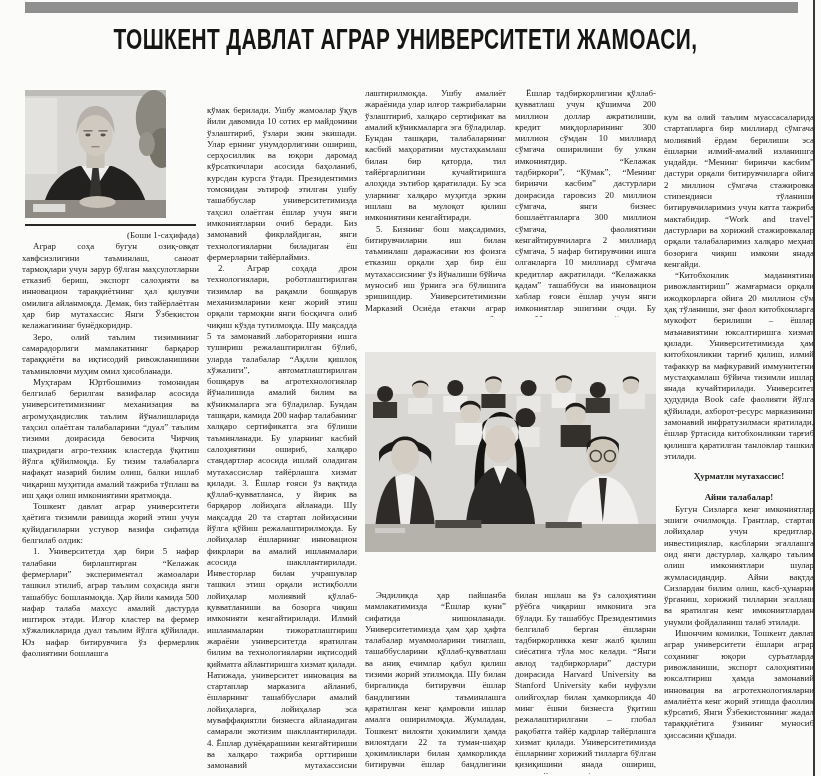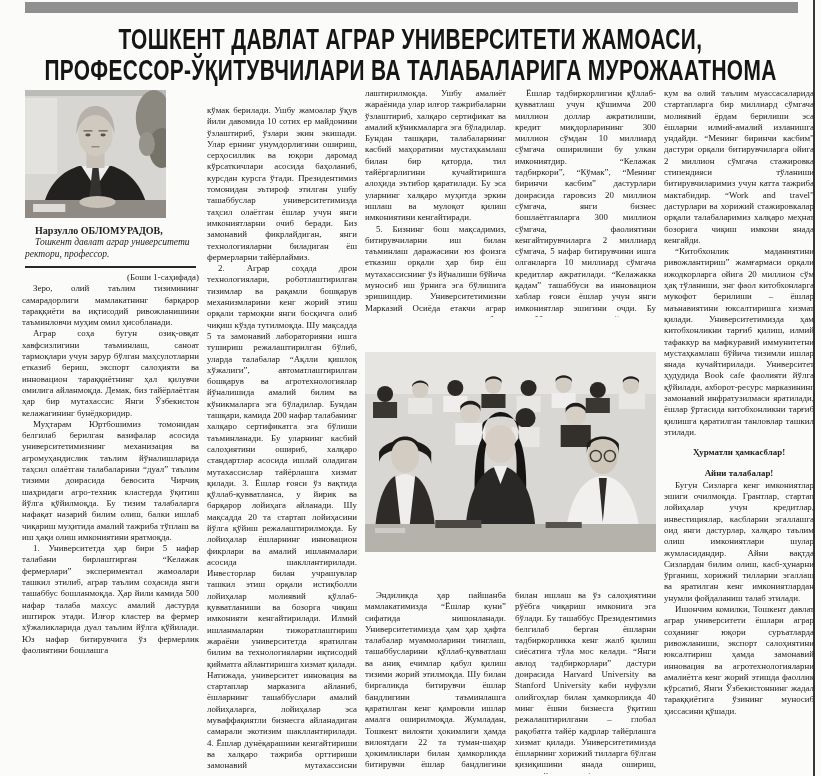--- a/index.html
+++ b/index.html
@@ -1,29 +1,29 @@
 <!DOCTYPE html>
 <html><head>
 <meta charset="utf-8">
 <style>
   html,body{margin:0;padding:0;background:#e9e9e7;}
   .page{position:relative;width:821px;height:776px;background:#fbfbf9;overflow:hidden;
         font-family:"Liberation Serif",serif;color:#24221f;}
   .topbar{position:absolute;left:25px;top:2px;width:773px;height:11px;background:#8f8f8f;}
   .rule-right{position:absolute;left:813px;top:0;width:2px;height:776px;background:#3a3835;}
-  .headline{position:absolute;top:24px;left:0;width:100%;margin:0;display:flex;flex-direction:column;align-items:center;}
+  .headline{position:absolute;top:24px;left:0;width:100%;margin:0;display:flex;align-items:center;}
   .hl{display:block;white-space:nowrap;transform:scaleX(.72);transform-origin:center;
       font-family:"Liberation Sans",sans-serif;font-weight:bold;font-size:29px;line-height:31px;
       letter-spacing:.5px;color:#161614;}
   .body{position:absolute;left:22px;top:88px;width:792px;height:686px;display:flex;gap:8px;}
   .col{overflow:hidden;}
   .col1{width:177px;}
   .col2{width:150px;margin-top:17px;}
   .mid{width:291px;display:flex;flex-direction:column;overflow:hidden;gap:32px;}
-  .col5{width:154px;flex:1;}
+  .col5{width:154px;flex:1;margin-top:24px;}
   .mid-top{height:229px;display:flex;gap:9px;overflow:hidden;}
   .mid-bottom{flex:1;display:flex;gap:9px;overflow:hidden;}
   .subcol{flex:1;overflow:hidden;}
   .para{font-size:8.9px;line-height:11.3px;text-align:justify;margin:0;text-indent:11px;}
   .para.noindent{text-indent:0;}
   .para.center{text-align:right;text-indent:0;}
   .para.heading{text-align:center;font-weight:bold;text-indent:0;margin-top:9px;margin-bottom:1px;}
   .portrait{width:141px;height:128px;margin:2px 0 6px 3px;}
   .portrait svg,.photo svg{width:100%;height:100%;display:block;}
   .caption{padding-left:3px;}
@@ -64,30 +64,27 @@
           <rect x="58" y="40" width="9" height="1.6" fill="#7a756d"></rect>
           <rect x="73" y="40" width="9" height="1.6" fill="#7a756d"></rect>
           <ellipse cx="62.5" cy="45" rx="2.6" ry="1.4" fill="#55514b"></ellipse>
           <ellipse cx="77.5" cy="45" rx="2.6" ry="1.4" fill="#55514b"></ellipse>
           <rect x="66" y="56" width="8" height="1.4" fill="#8d877e"></rect>
           <rect x="0" y="110" width="140" height="18" fill="#8f8b84"></rect>
           <ellipse cx="72" cy="112" rx="18" ry="6" fill="#c7c1b8"></ellipse>
           <rect x="8" y="114" width="32" height="8" fill="#dedcd8"></rect>
         </svg>
       </div>
-      <div class="caption">
-        <div class="cap-name">Нарзулло ОБЛОМУРАДОВ,</div>
-        <div class="cap-title">Тошкент давлат аграр университети ректори, профессор.</div>
-      </div>
       <div class="cap-rule"></div>
       <div class="paras">
           <p class="para center">(Боши 1-саҳифада)</p>
+          <p class="para">Аграр соҳа бугун озиқ-овқат хавфсизлигини таъминлаш, саноат тармоқлари учун зарур бўлган маҳсулотларни етказиб бериш, экспорт салоҳияти ва инновацион тараққиётнинг ҳал қилувчи омилига айланмоқда. Демак, биз тайёрлаётган ҳар бир мутахассис Янги Ўзбекистон келажагининг бунёдкоридир.</p>
           <p class="para">Зеро, олий таълим тизимининг самарадорлиги мамлакатнинг барқарор тараққиёти ва иқтисодий ривожланишини таъминловчи муҳим омил ҳисобланади.</p>
-          <p class="para">Аграр соҳа бугун озиқ-овқат хавфсизлигини таъминлаш, саноат тармоқлари учун зарур бўлган маҳсулотларни етказиб бериш, экспорт салоҳияти ва инновацион тараққиётнинг ҳал қилувчи омилига айланмоқда. Демак, биз тайёрлаётган ҳар бир мутахассис Янги Ўзбекистон келажагининг бунёдкоридир.</p>
           <p class="para">Муҳтарам Юртбошимиз томонидан белгилаб берилган вазифалар асосида университетимизнинг механизация ва агромуҳандислик таълим йўналишларида таҳсил олаётган талабаларини “дуал” таълим тизими доирасида бевосита Чирчиқ шаҳридаги агро-техник кластерда ўқитиш йўлга қўйилмоқда. Бу тизим талабаларга нафақат назарий билим олиш, балки ишлаб чиқариш муҳитида амалий тажриба тўплаш ва иш ҳақи олиш имкониятини яратмоқда.</p>
+          <p class="para">Тошкент давлат аграр университети ҳаётига тизимли равишда жорий этиш учун қуйидагиларни устувор вазифа сифатида белгилаб олдик:</p>
           <p class="para">1. Университетда ҳар бири 5 нафар талабани бирлаштирган “Келажак фермерлари” экспериментал жамоалари ташкил этилиб, аграр таълим соҳасида янги ташаббус бошланмоқда. Ҳар йили камида 500 нафар талаба махсус амалий дастурда иштирок этади. Илғор кластер ва фермер хўжаликларида дуал таълим йўлга қўйилади. Юз нафар битирувчига ўз фермерлик фаолиятини бошлашга</p>
         </div>
     </div>
 
     <div class="col col2 paras">
         <p class="para noindent">кўмак берилади. Ушбу жамоалар ўқув йили давомида 10 сотих ер майдонини ўзлаштириб, ўзлари экин экишади. Улар ернинг унумдорлигини ошириш, серҳосиллик ва юқори даромад кўрсаткичлари асосида баҳоланиб, курсдан курсга ўтади. Президентимиз томонидан эътироф этилган ушбу ташаббуслар университетимизда таҳсил олаётган ёшлар учун янги имкониятларни очиб беради. Биз замонавий фикрлайдиган, янги технологияларни биладиган ёш фермерларни тайёрлаймиз.</p>
         <p class="para">2. Аграр соҳада дрон технологиялари, роботлаштирилган тизимлар ва рақамли бошқарув механизмларини кенг жорий этиш орқали тармоқни янги босқичга олиб чиқиш кўзда тутилмоқда. Шу мақсадда 5 та замонавий лабораторияни ишга тушириш режалаштирилган бўлиб, уларда талабалар “Ақлли қишлоқ хўжалиги”, автоматлаштирилган бошқарув ва агротехнологиялар йўналишида амалий билим ва кўникмаларга эга бўладилар. Бундан ташқари, камида 200 нафар талабанинг халқаро сертификатга эга бўлиши таъминланади. Бу уларнинг касбий салоҳиятини ошириб, халқаро стандартлар асосида ишлай оладиган мутахассислар тайёрлашга хизмат қилади. 3. Ёшлар ғояси ўз вақтида қўллаб-қувватланса, у йирик ва барқарор лойиҳага айланади. Шу мақсадда 20 та стартап лойиҳасини йўлга қўйиш режалаштирилмоқда. Бу лойиҳалар ёшларнинг инновацион фикрлари ва амалий ишланмалари асосида шакллантирилади. Инвесторлар билан учрашувлар ташкил этиш орқали истиқболли лойиҳалар молиявий қўллаб-қувватланиши ва бозорга чиқиш имконияти кенгайтирилади. Илмий ишланмаларни тижоратлаштириш жараёни университетда яратилган билим ва технологияларни иқтисодий қийматга айлантиришга хизмат қилади. Натижада, университет инновация ва стартаплар марказига айланиб, ёшларнинг ташаббуслари амалий лойиҳаларга, лойиҳалар эса муваффақиятли бизнесга айланадиган самарали экотизим шакллантирилади. 4. Ёшлар дунёқарашини кенгайтириши ва халқаро тажриба орттириши замонавий мутахассисни шакллантиришда муҳим омил ҳисобланади. Шу мақсадда 150 нафар талабани хорижий амалиётга юбориш режа-</p>
       </div>
 
     <div class="mid">
@@ -173,20 +170,20 @@
         <div class="subcol paras">
             <p class="para noindent">билан ишлаш ва ўз салоҳиятини рўёбга чиқариш имконига эга бўлади. Бу ташаббус Президентимиз белгилаб берган ёшларни тадбиркорликка кенг жалб қилиш сиёсатига тўла мос келади. “Янги авлод тадбиркорлари” дастури доирасида Harvard University ва Stanford University каби нуфузли олийгоҳлар билан ҳамкорликда 40 минг ёшни бизнесга ўқитиш режалаштирилгани – глобал рақобатга тайёр кадрлар тайёрлашга хизмат қилади. Университетимизда ёшларнинг хорижий тилларга бўлган қизиқишини янада ошириш, хорижий тил сертификатлари сонини ошириш, қўшма таълим дастурларини кенгайтириш устувор вазифа бўлиб қолади.</p>
             <p class="para">Инновацион стартапларга 100 минг долларгача инвестиция киритишга рухсат берилиши, “Ўсиш ва ривожланиш” дастури доирасида 2 миллиард сўм ажратилиши аграр соҳа ёшлари учун кенг йўл очади. Техни-</p>
           </div>
       </div>
     </div>
 
     <div class="col col5 paras">
         <p class="para noindent">кум ва олий таълим муассасаларида стартапларга бир миллиард сўмгача молиявий ёрдам берилиши эса ёшларни илмий-амалий изланишга ундайди. “Менинг биринчи касбим” дастури орқали битирувчиларга ойига 2 миллион сўмгача стажировка стипендияси тўланиши битирувчиларимиз учун катта тажриба мактабидир. “Work and travel” дастурлари ва хорижий стажировкалар орқали талабаларимиз халқаро меҳнат бозорига чиқиш имкони янада кенгайди.</p>
         <p class="para">“Китобхонлик маданиятини ривожлантириш” жамғармаси орқали ижодкорларга ойига 20 миллион сўм ҳақ тўланиши, энг фаол китобхонларга мукофот берилиши – ёшлар маънавиятини юксалтиришга хизмат қилади. Университетимизда ҳам китобхонликни тарғиб қилиш, илмий тафаккур ва мафкуравий иммунитетни мустаҳкамлаш бўйича тизимли ишлар янада кучайтирилади. Университет ҳудудида Book cafe фаолияти йўлга қўйилади, ахборот-ресурс марказининг замонавий инфратузилмаси яратилади, ёшлар ўртасида китобхонликни тарғиб қилишга қаратилган танловлар ташкил этилади.</p>
-        <p class="para heading">Ҳурматли ҳамкасблар!</p>
+        <p class="para heading">Ҳурматли мутахассис!</p>
         <p class="para heading">Айни талабалар!</p>
         <p class="para">Бугун Сизларга кенг имкониятлар эшиги очилмоқда. Грантлар, стартап лойиҳалар учун кредитлар, инвестициялар, касбларни эгаллашга оид янги дастурлар, халқаро таълим олиш имкониятлари шулар жумласидандир. Айни вақтда Сизлардан билим олиш, касб-ҳунарни ўрганиш, хорижий тилларни эгаллаш ва яратилган кенг имкониятлардан унумли фойдаланиш талаб этилади.</p>
         <p class="para">Ишончим комилки, Тошкент давлат аграр университети ёшлари аграр соҳанинг юқори суръатларда ривожланиши, экспорт салоҳиятини юксалтириш ҳамда замонавий инновация ва агротехнологияларни амалиётга кенг жорий этишда фаоллик кўрсатиб, Янги Ўзбекистоннинг жадал тараққиётига ўзининг муносиб ҳиссасини қўшади.</p>
       </div>
 
   </div>
 </div>
 
 </body></html>

